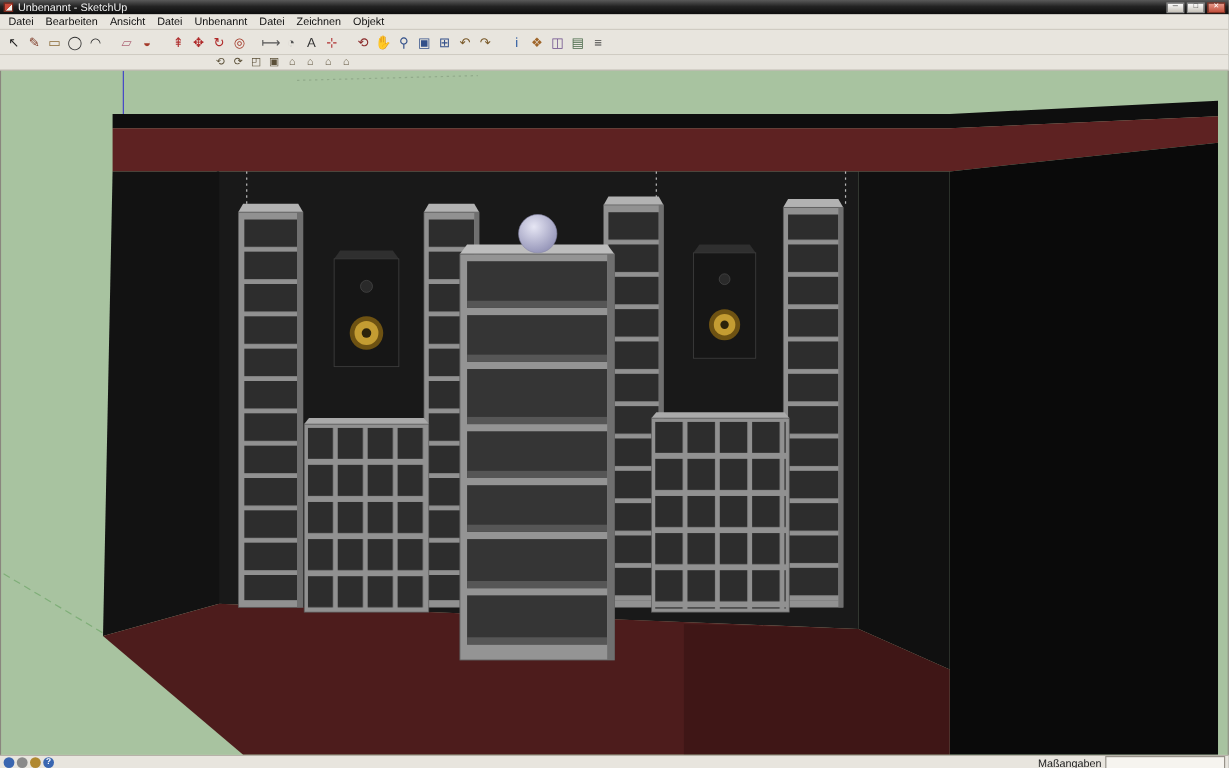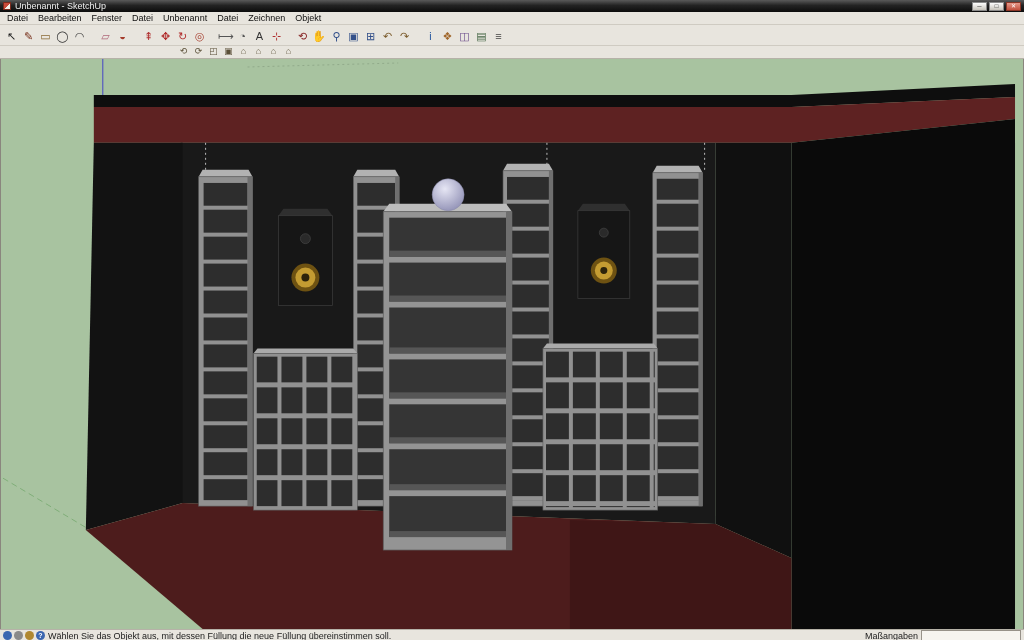--- a/index.html
+++ b/index.html
@@ -63,21 +63,21 @@
     <span class="winbtns">
       <span class="winbtn">─</span>
       <span class="winbtn">□</span>
       <span class="winbtn close">✕</span>
     </span>
   </div>
 
   <div class="menubar" id="menubar">
       <span class="menu-item" title="menu-datei">Datei</span>
       <span class="menu-item" title="menu-bearbeiten">Bearbeiten</span>
-      <span class="menu-item" title="menu-ansicht">Fenster</span>
+      <span class="menu-item" title="menu-ansicht">Ansicht</span>
       <span class="menu-item" title="menu-kamera">Datei</span>
       <span class="menu-item" title="menu-zeichnen">Unbenannt</span>
       <span class="menu-item" title="menu-tools">Datei</span>
       <span class="menu-item" title="menu-fenster">Zeichnen</span>
       <span class="menu-item" title="menu-hilfe">Objekt</span>
     </div>
 
   <div class="toolbar" id="toolbar">
       <span class="tool" title="select-tool" style="color: rgb(26, 26, 26);">↖</span>
       <span class="tool" title="line-tool" style="color: rgb(122, 53, 32);">✎</span>
@@ -256,19 +256,18 @@
     </svg>
   </div>
 
   <div class="statusbar">
     <span class="sicons" id="statusicons">
         <span class="sicon" title="geolocation-icon" style="background: rgb(58, 102, 176);"></span>
         <span class="sicon" title="credits-icon" style="background: rgb(138, 138, 138);"></span>
         <span class="sicon" title="sign-in-icon" style="background: rgb(176, 136, 48);"></span>
         <span class="sicon" title="help-icon" style="background: rgb(58, 102, 176);">?</span>
       </span>
-    <span class="msg">Wählen Sie das Objekt aus, mit dessen Füllung die neue Füllung übereinstimmen soll.</span>
     <span class="spacer"></span>
     <span class="mlabel">Maßangaben</span>
     <input class="vcb" value="" style="">
   </div>
 
 </div>
 
 </body></html>

